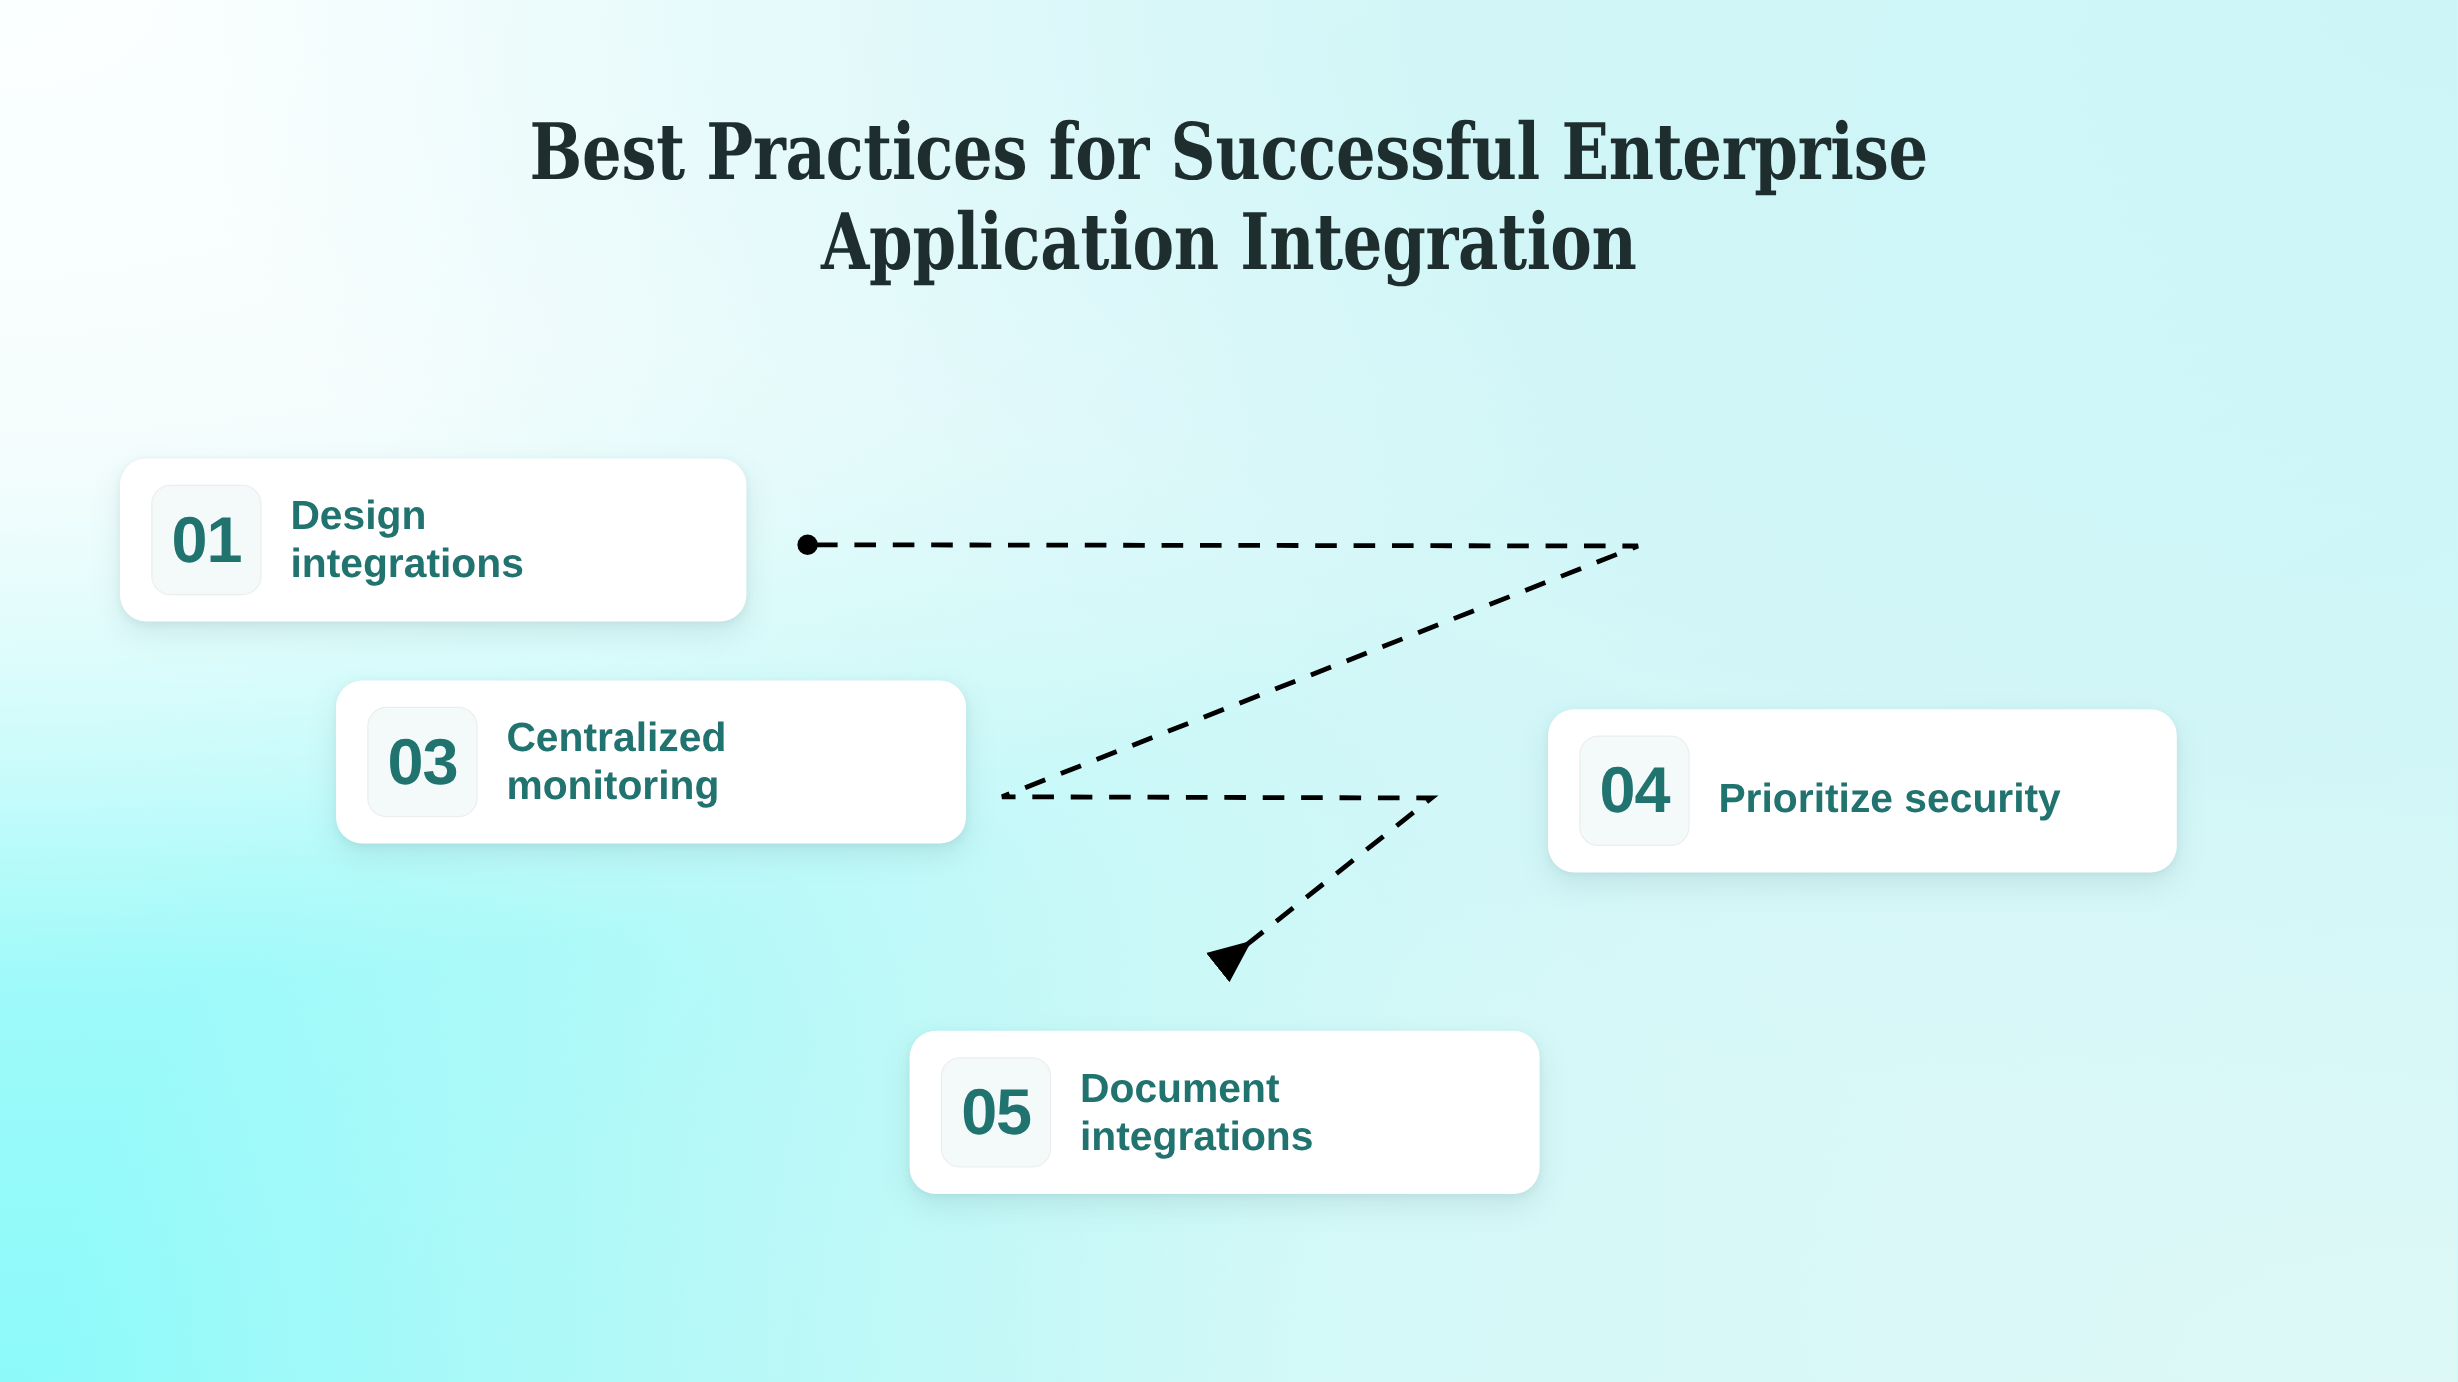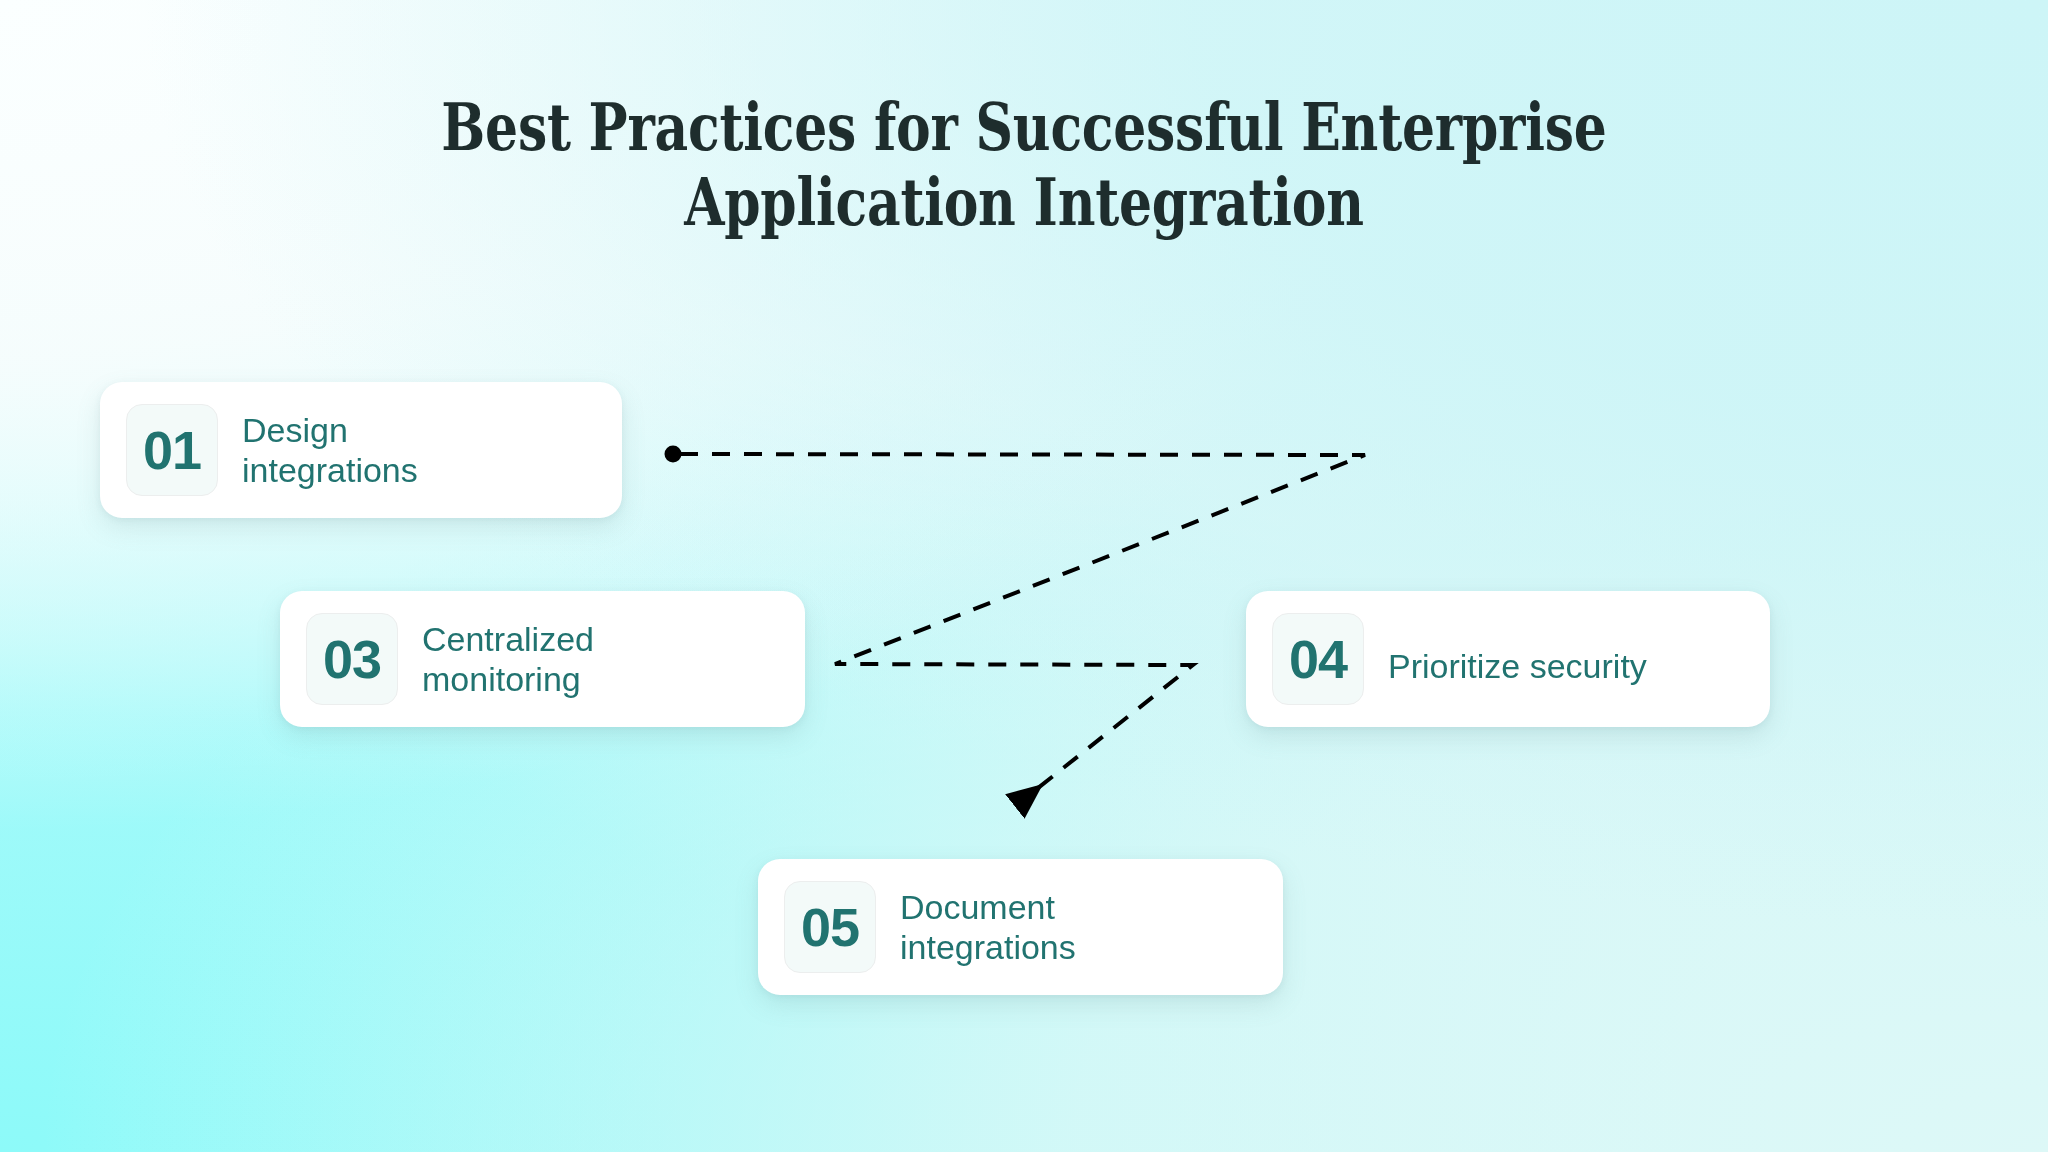--- a/index.html
+++ b/index.html
@@ -78,32 +78,32 @@
     justify-content: center;
     font-family: "Liberation Sans", sans-serif;
     font-weight: bold;
     font-size: 54px;
     letter-spacing: -1px;
     color: #217370;
   }
   .card-label {
     margin-left: 24px;
     font-family: "Liberation Sans", sans-serif;
-    font-weight: normal;
+    font-weight: bold;
     font-size: 34px;
     line-height: 1.18;
     color: #217370;
     white-space: pre-line;
   }
 
   
   #card-01 { left: 100px;  top: 382px; width: 522px;  }
   #card-02 { left: 1424px; top: 382px; width: 525px;  }
-  #card-03 { left: 280px;  top: 591px; width: 525px;  }
-  #card-04 { left: 1246px; top: 591px; width: 524px;  }
+  #card-03 { left: 280px;  top: 567px; width: 525px;  }
+  #card-04 { left: 1290px; top: 591px; width: 524px;  }
   #card-05 { left: 758px;  top: 859px; width: 525px;  }
 
   #card-04 .card-label { white-space: nowrap; margin-top: 14px; }
 </style>
 </head>
 <body>
 
 <div id="stage">
 
   <div class="title">

